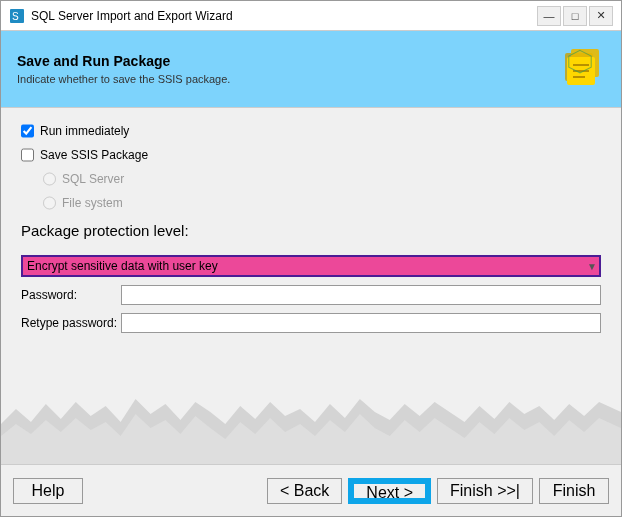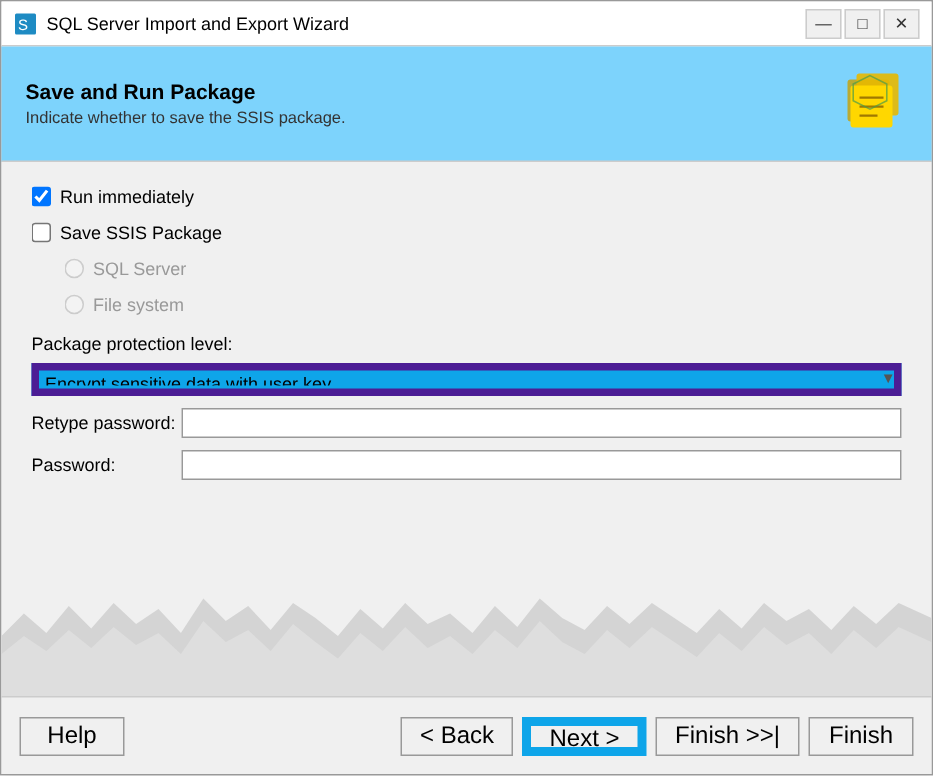--- a/index.html
+++ b/index.html
@@ -118,33 +118,33 @@
 
     .radio-group {
       margin-left: 22px;
       margin-bottom: 8px;
     }
 
     .field-group {
       margin-top: 12px;
     }
     .field-label {
-      font-size: 12px;
-      color: #000;
-      margin-bottom: 6px;
+      font-size: 15px;
+      color: #000;
+      margin-bottom: 16px;
     }
     .dropdown-wrapper {
       position: relative;
       width: 100%;
     }
     .dropdown-select {
       width: 100%;
       height: 22px;
-      border: 5px solid #4c1d95;
-      background: #0ea5e9;
+      border: 2px solid #4c1d95;
+      background: #ec4899;
       font-size: 12px;
       padding: 2px 24px 2px 4px;
       appearance: none;
       -webkit-appearance: none;
       cursor: pointer;
       color: #000;
     }
     .dropdown-arrow {
       position: absolute;
       right: 4px;
@@ -294,26 +294,26 @@
           <option>Encrypt sensitive data with password</option>
           <option>Encrypt all data with password</option>
           <option>Encrypt all data with user key</option>
           <option>Rely on server storage and roles for access control</option>
         </select>
         <span class="dropdown-arrow">▼</span>
       </div>
     </div>
 
     <div class="password-row">
+      <span class="password-label">Password:</span>
+      <input type="password" class="password-input" style="">
+    </div>
+
+    <div class="password-row">
       <span class="password-label">Retype password:</span>
-      <input type="password" class="password-input" style="">
-    </div>
-
-    <div class="password-row">
-      <span class="password-label">Password:</span>
       <input type="password" class="password-input" style="">
     </div>
 
   </div>
 
   <div class="jagged-area">
     <svg class="jagged-svg" height="80" viewBox="0 0 622 80" preserveAspectRatio="none">
 
       <path d="M0,40 L15,25 L30,38 L45,20 L60,35 L75,18 L90,32 L105,22 L120,38 L135,15 L150,30 L165,20 L180,36 L195,18 L210,28 L225,40 L240,22 L255,35 L270,18 L285,32 L300,25 L315,38 L330,20 L345,34 L360,15 L375,28 L390,36 L405,20 L420,32 L435,18 L450,28 L465,38 L480,22 L495,35 L510,18 L525,30 L540,22 L555,36 L570,20 L585,32 L600,18 L622,28 L622,80 L0,80 Z" fill="#c8c8c8" opacity="0.7"></path>
 

